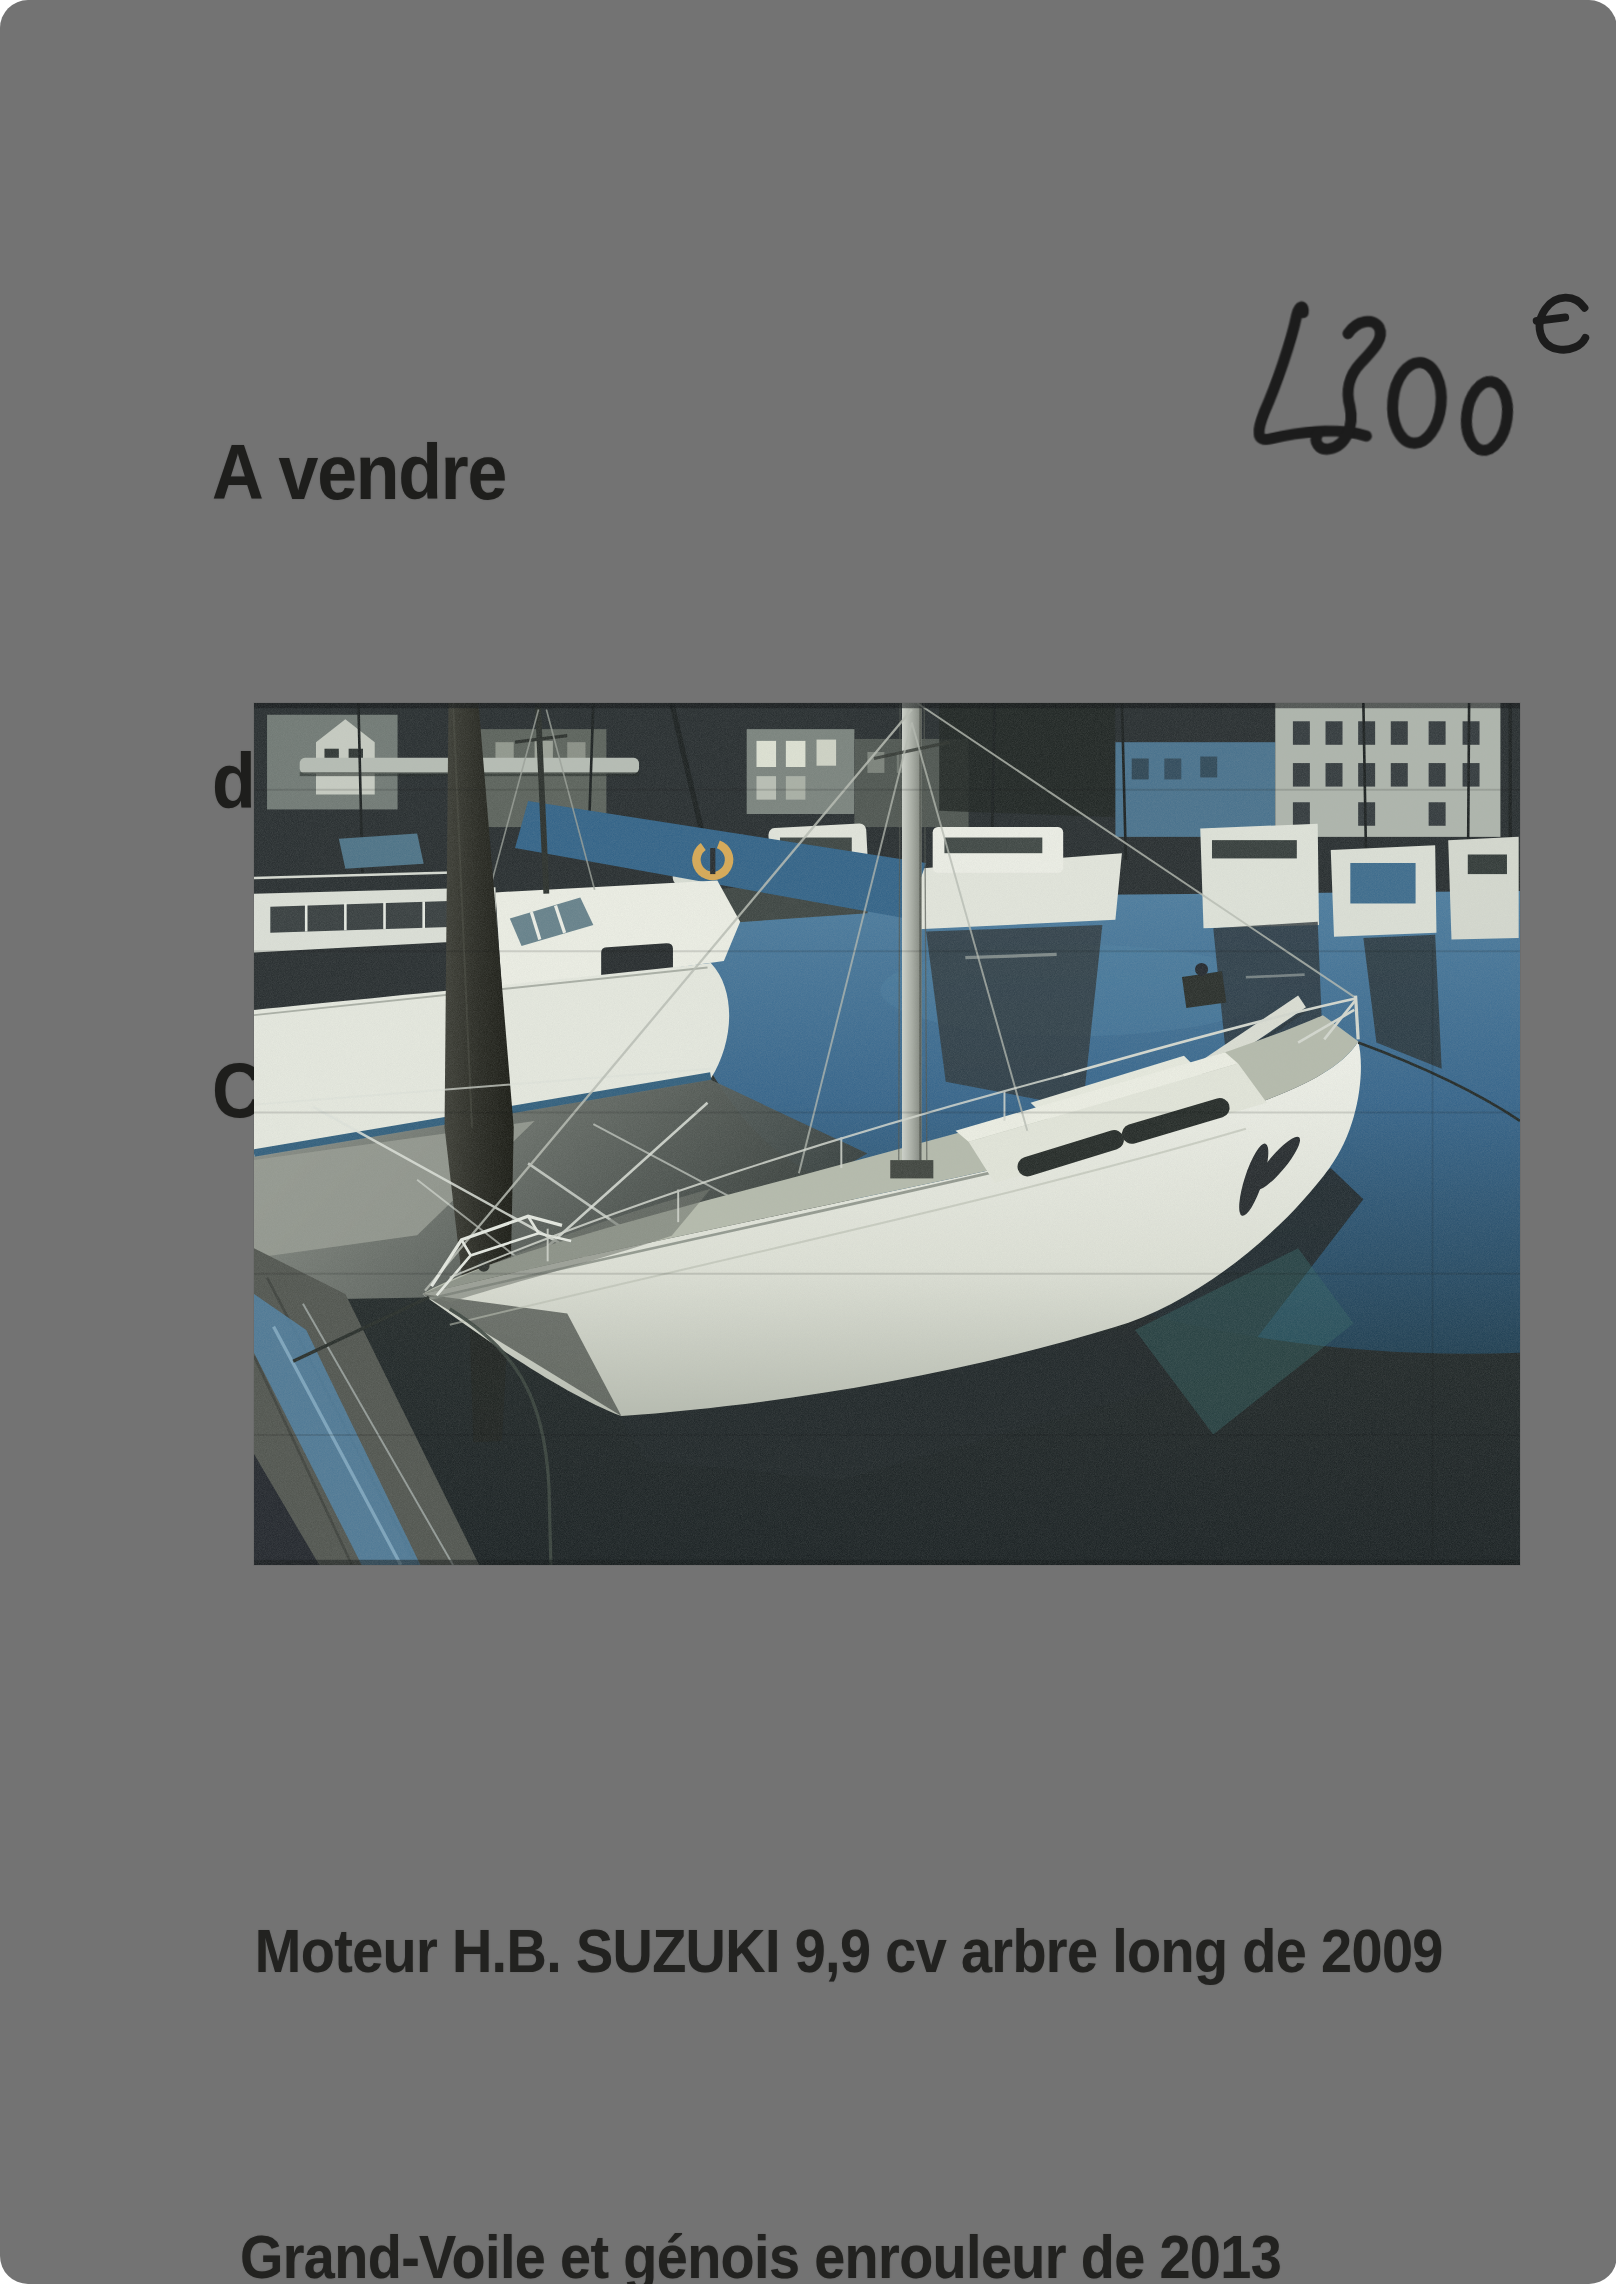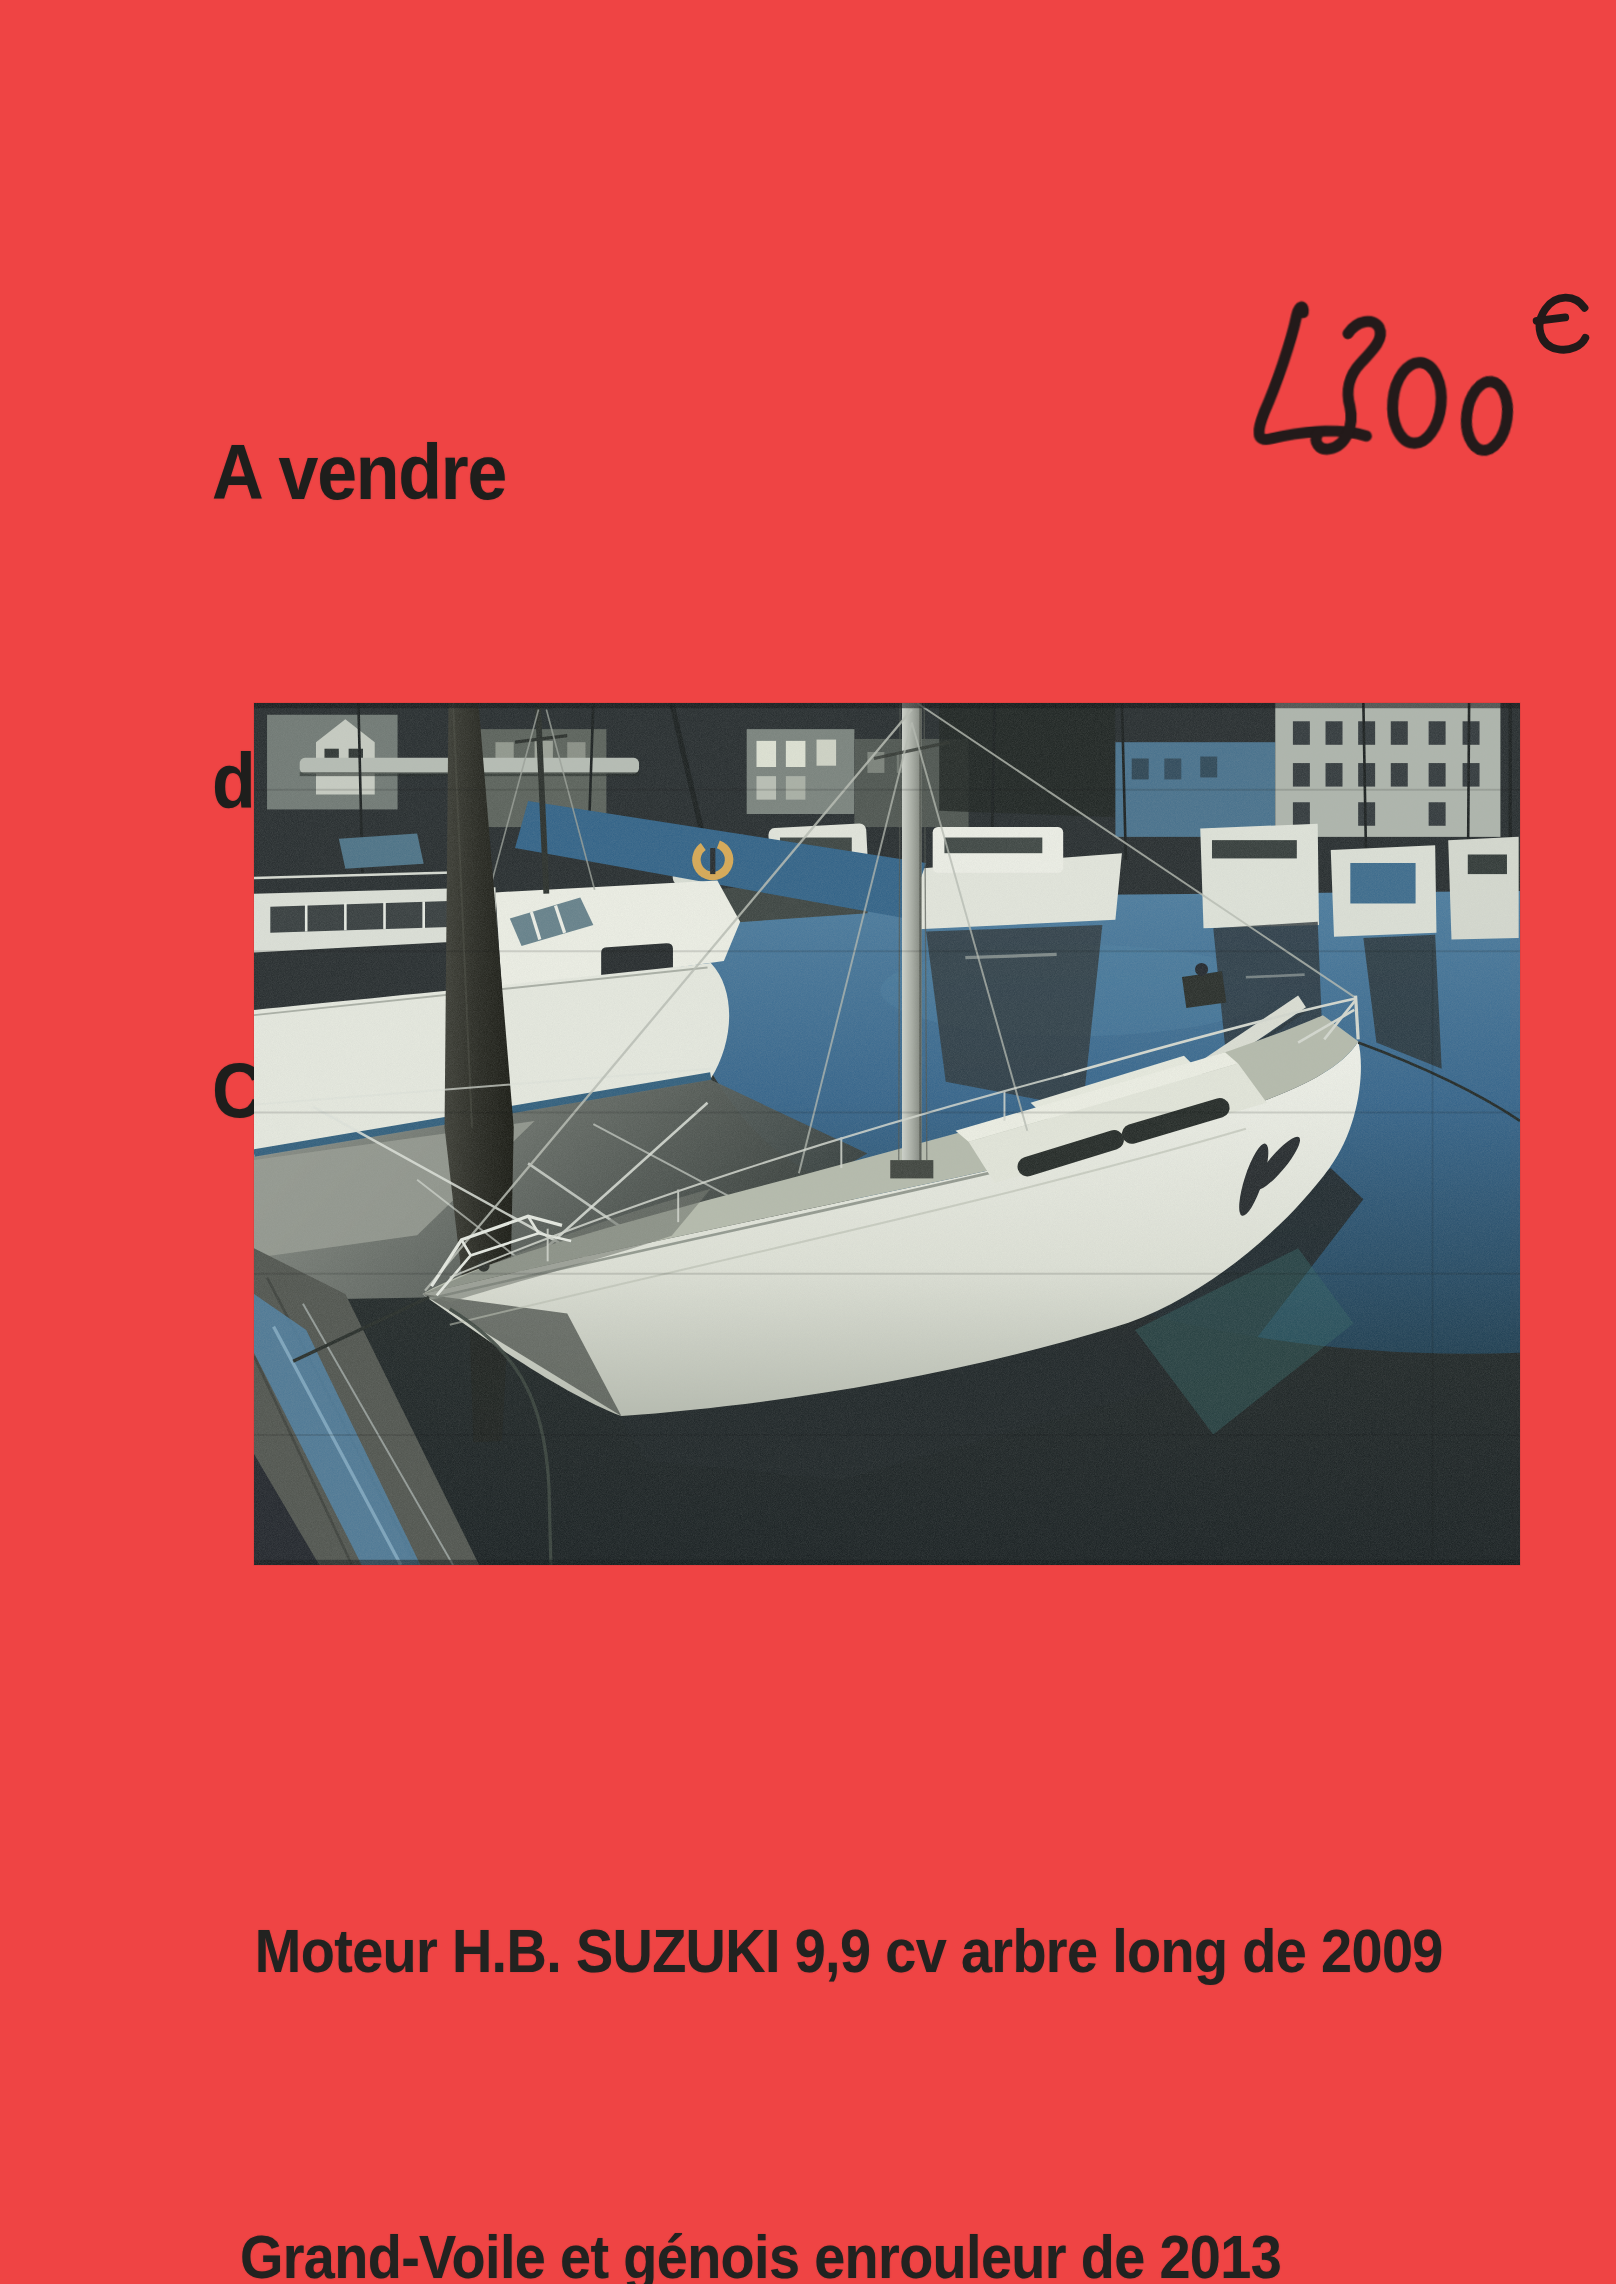--- a/index.html
+++ b/index.html
@@ -2,21 +2,21 @@
 <html style="font-size:10.4px"><head>
 <meta charset="utf-8">
 <style>
   html,body{margin:0;padding:0;}
   body{
     width:1617px;height:2284px;position:relative;
     background:#ffffff;
     font-family:"Liberation Sans","DejaVu Sans",sans-serif;
     overflow:hidden;
   }
-  .page{position:absolute;inset:0;background:#ef4444;}
+  .page{position:absolute;inset:0;background:#737373;border-radius:28px;}
   .headline{
     position:absolute;left:212px;top:215px;
     font-weight:bold;font-size:77px;line-height:103px;
     color:#1e1e1c;letter-spacing:-1.3px;white-space:pre;
     transform:scaleX(.93);transform-origin:0 0;
     text-shadow:0 0 1.3px rgba(40,40,38,.45);
   }
   .details{
     position:absolute;left:240px;top:1696px;
     font-weight:bold;font-size:62px;line-height:102px;

